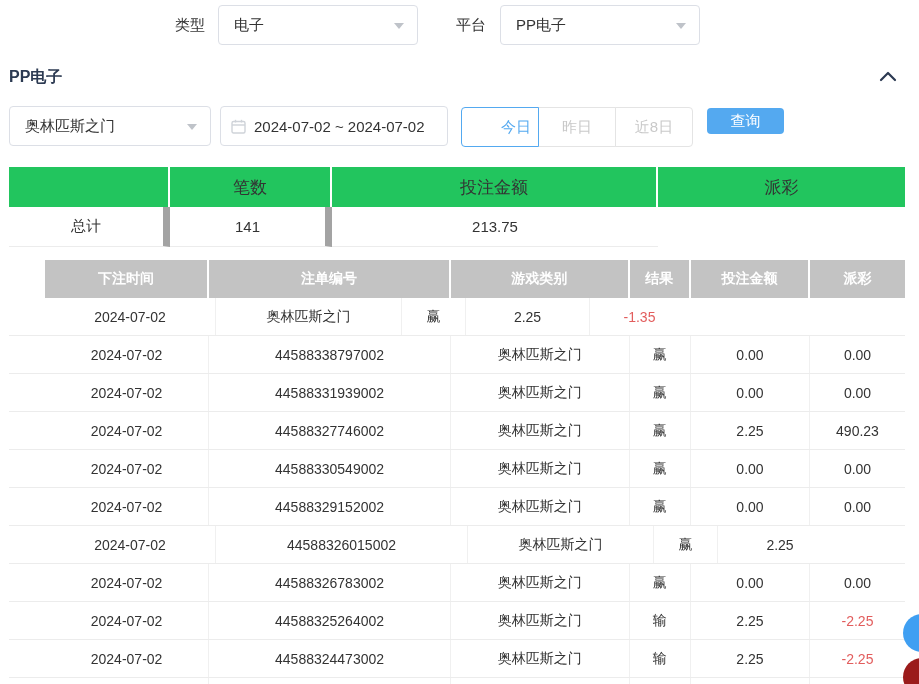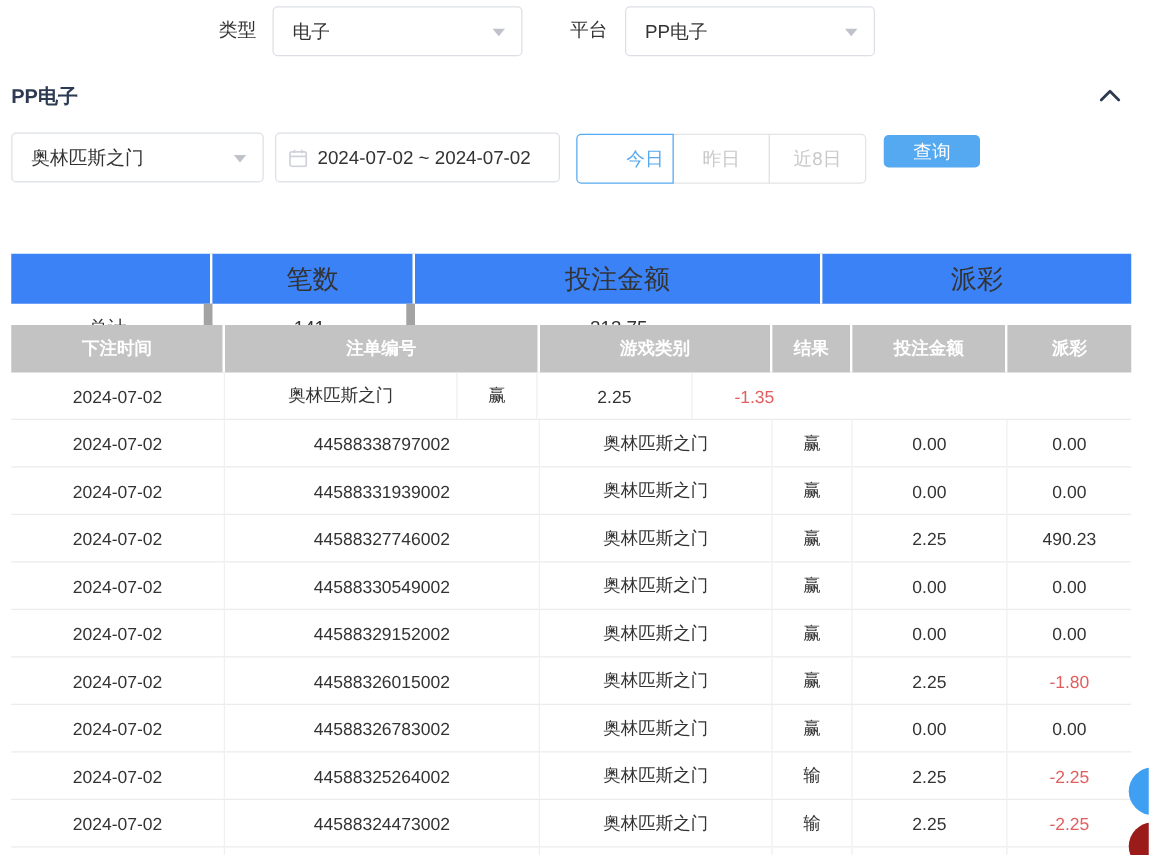--- a/index.html
+++ b/index.html
@@ -44,22 +44,22 @@
   .qbtn.active { border-color: #54a9f0; color: #54a9f0; position: relative; z-index: 1; padding-left: 32px; }
   .search-btn {
     position: absolute; left: 707px; top: 108px; width: 77px; height: 26px;
     background: #54a9f0; color: #fff; border: none; border-radius: 4px;
     font-size: 15px; cursor: pointer; font-family: "Liberation Sans", sans-serif;
   }
   
   .summary { position: absolute; left: 9px; top: 167px; width: 896px; }
   .sum-head, .sum-row { display: flex; }
   .sum-hcell {
-    height: 40px; background: #3b82f6; display: flex; align-items: center; justify-content: center;
-    font-size: 21px; color: #333; border-right: 2px solid #fff; margin-top: 36px;
+    height: 40px; background: #22c55e; display: flex; align-items: center; justify-content: center;
+    font-size: 17px; color: #333; border-right: 2px solid #fff;
   }
   .sum-hcell:last-child { border-right: none; }
   .sum-cell {
     height: 40px; display: flex; align-items: center; justify-content: center;
     font-size: 15px; color: #333; border-right: 7px solid #a3a3a3; border-bottom: 1px solid #ececec;
   }
   .sum-cell:last-child { border-right: none; }
   .s0 { width: 161px; } .s1 { width: 162px; } .s2 { width: 326px; } .s3 { width: 247px; }
   
   .bets { position: absolute; left: 9px; top: 260px; width: 896px; }
@@ -69,21 +69,21 @@
     display: flex; align-items: center; justify-content: center; border-right: 2px solid #fff;
   }
   .bt-hcell:last-child { border-right: none; }
   .trow { display: flex; border-bottom: 1px solid #ececec; }
   .tcell {
     height: 37px; display: flex; align-items: center; justify-content: center;
     font-size: 14px; color: #333; border-right: 1px solid #f0f0f0;
   }
   .tcell:last-child { border-right: none; }
   .tcell.neg { color: #e25d5d; }
-  .c0 { width: 171px; } .c1 { width: 252px; } .c2 { width: 186px; }
+  .c0 { width: 171px; margin-left: 36px; } .c1 { width: 252px; } .c2 { width: 186px; }
   .c3 { width: 64px; } .c4 { width: 124px; } .c5 { width: 99px; }
   
   .fab { position: absolute; width: 38px; height: 38px; border-radius: 50%; cursor: pointer; }
   .fab-blue { left: 903px; top: 614px; background: #3f9ff2; }
   .fab-red  { left: 903px; top: 658px; background: #9b1b1b; }
 </style>
 </head>
 <body>
 
 <span class="lbl" style="left:175px; top:5px;">类型</span>
@@ -194,21 +194,20 @@
         <div class="tcell c3">赢</div>
         <div class="tcell c4">0.00</div>
         <div class="tcell c5">0.00</div>
       </div>
       <div class="trow">
         <div class="tcell c0">2024-07-02</div>
         <div class="tcell c1">44588326015002</div>
         <div class="tcell c2">奥林匹斯之门</div>
         <div class="tcell c3">赢</div>
         <div class="tcell c4">2.25</div>
-        <div class="tcell c5 neg">-1.80</div>
       </div>
       <div class="trow">
         <div class="tcell c0">2024-07-02</div>
         <div class="tcell c1">44588326783002</div>
         <div class="tcell c2">奥林匹斯之门</div>
         <div class="tcell c3">赢</div>
         <div class="tcell c4">0.00</div>
         <div class="tcell c5">0.00</div>
       </div>
       <div class="trow">

